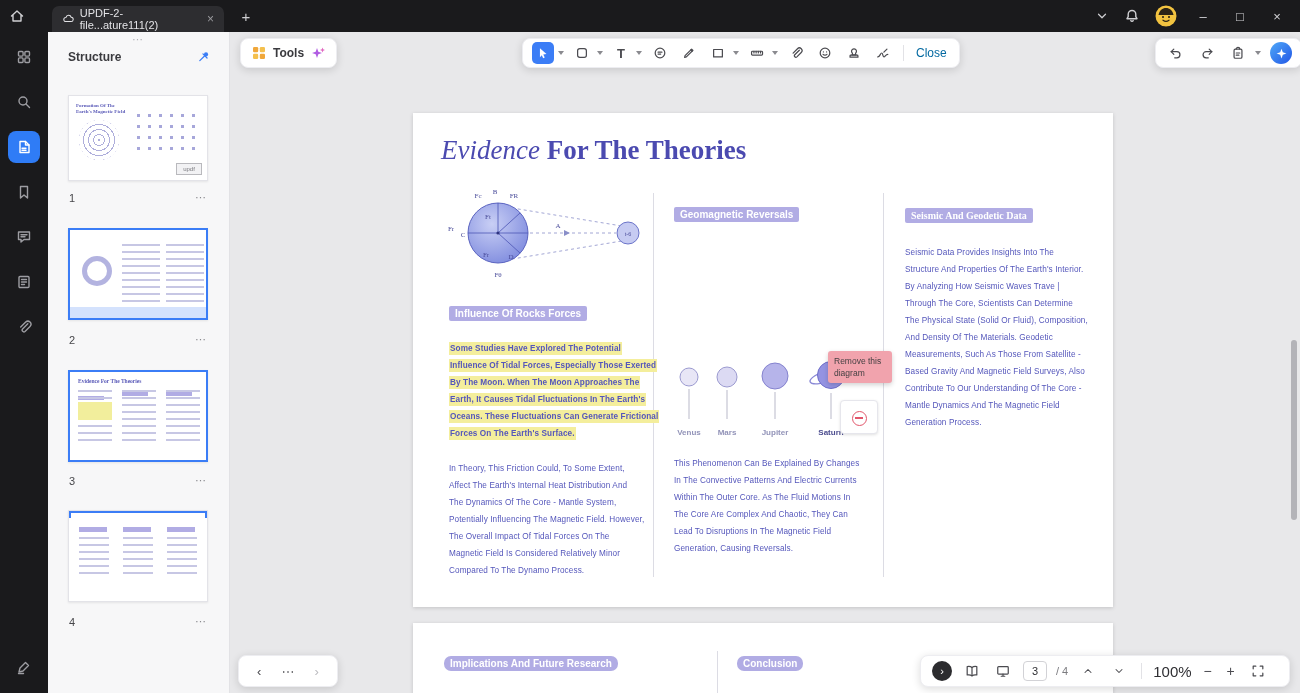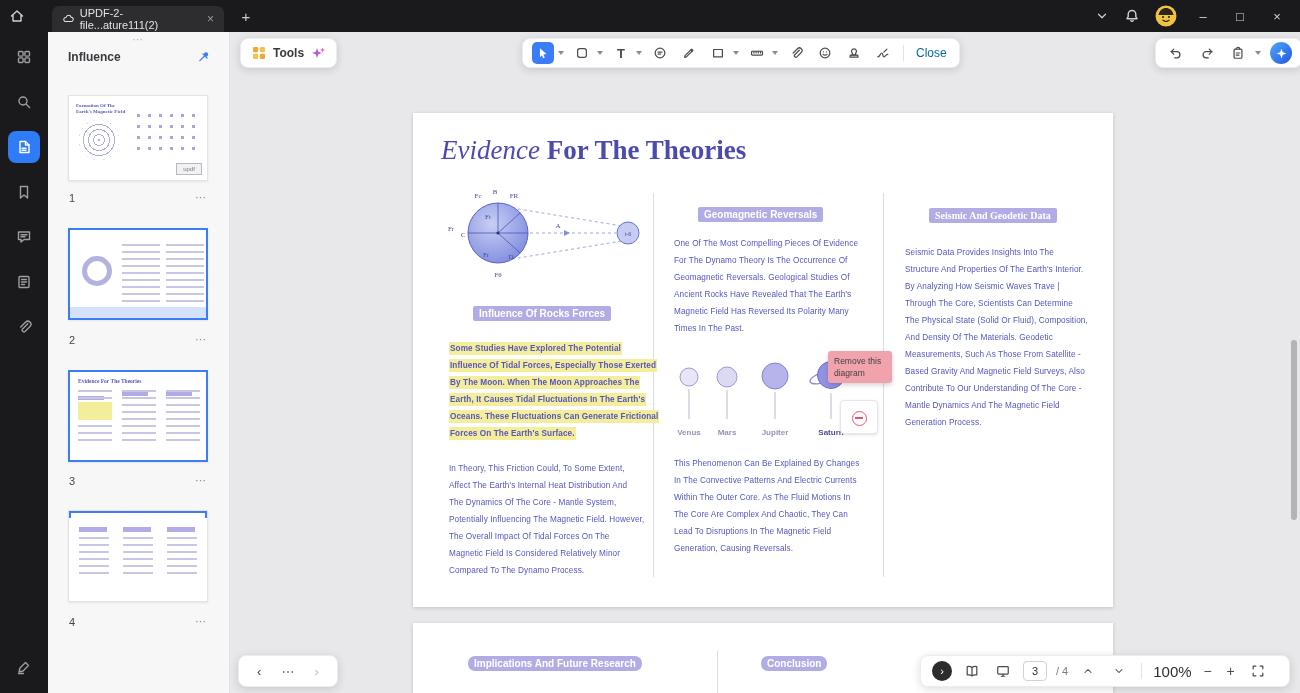--- a/index.html
+++ b/index.html
@@ -87,21 +87,21 @@
 
   .scroll-thumb { position:absolute; right:3px; top:308px; width:6px; height:180px; border-radius:3px; background:#b3b3b8; z-index:25; }
 
   
   .page3 * { position:absolute; }
   .p3-title { left:28px; top:22px; font-family:"Liberation Serif", serif; font-size:27px; color:#4b4ab0; white-space:nowrap; position:absolute; }
   .p3-title em { font-style:italic; font-weight:normal; position:static; }
   .p3-title span { font-weight:bold; position:static; }
   .col-divider { width:1px; background:#dcdce4; top:80px; height:384px; }
   .d1 { left:240px; } .d2 { left:470px; }
-  .chip { background:#b1ace4; color:#ffffff; font-size:10px; font-weight:bold; padding:2px 6px; border-radius:2px; white-space:nowrap;margin-left:24px; }
+  .chip { background:#b1ace4; color:#ffffff; font-size:10px; font-weight:bold; padding:2px 6px; border-radius:2px; white-space:nowrap; }
   .c-left { left:36px; top:193px; }
   .c-mid { left:261px; top:94px; }
   .c-right { left:492px; top:95px;font-family:Liberation Serif, serif; }
   .para { font-size:8.2px; line-height:17px; color:#5456bb; white-space:pre-line; letter-spacing:.1px; }
   .hl-para { left:36px; top:227px;font-weight:bold; }
   .hl { background:#f4ee9c; padding:2px 1px; box-decoration-break:clone; -webkit-box-decoration-break:clone; position:static; }
   .p-left2 { left:36px; top:347px; }
   .p-mid1 { left:261px; top:122px; }
   .p-mid2 { left:261px; top:342px; }
   .p-right { left:492px; top:131px; }
@@ -215,21 +215,21 @@
       <svg class="ic" viewBox="0 0 16 16">
           <path d="M9.5 3.5l3 3L7 12l-4 1 1-4z"></path>
           <path d="M2.5 14.5h5"></path>
         </svg>
     </div>
   </div>
 
   <div class="thumbs">
     <div class="th-drag">⋯</div>
     <div class="th-head">
-      <span class="th-title">Influence</span>
+      <span class="th-title">Structure</span>
       <span class="th-pin">
         <svg class="ic ic14" viewBox="0 0 16 16">
             <circle cx="10.3" cy="5" r="2.4" fill="currentColor" stroke="none"></circle>
             <path d="M8.6 6.8L3.2 12.2M6.8 4.5l4.7 4.7"></path>
           </svg>
       </span>
     </div>
 
     <div class="th-card" style="top:63px; height:86px;">
       <div class="t1-title">Formation Of The
@@ -335,26 +335,20 @@
 Forces On The Earth's Surface.</span></p>
       <p class="para p-left2"> In Theory, This Friction Could, To Some Extent,
 Affect The Earth's Internal Heat Distribution And
 The Dynamics Of The Core - Mantle System,
 Potentially Influencing The Magnetic Field. However,
 The Overall Impact Of Tidal Forces On The
 Magnetic Field Is Considered Relatively Minor
 Compared To The Dynamo Process.</p>
 
       <span class="chip c-mid">Geomagnetic Reversals</span>
-      <p class="para p-mid1">One Of The Most Compelling Pieces Of Evidence
-For The Dynamo Theory Is The Occurrence Of
-Geomagnetic Reversals. Geological Studies Of
-Ancient Rocks Have Revealed That The Earth's
-Magnetic Field Has Reversed Its Polarity Many
-Times In The Past.</p>
 
       <svg class="p3-planets" viewBox="0 0 212 74">
         <line x1="18" y1="38" x2="18" y2="68" stroke="#b9b9c9" stroke-width="1"></line>
         <line x1="56" y1="39" x2="56" y2="68" stroke="#b9b9c9" stroke-width="1"></line>
         <line x1="104" y1="41" x2="104" y2="68" stroke="#b9b9c9" stroke-width="1"></line>
         <line x1="160" y1="42" x2="160" y2="68" stroke="#b9b9c9" stroke-width="1"></line>
         <circle cx="18" cy="26" r="9" fill="#e8e6f6" stroke="#9b9ad0" stroke-width="1"></circle>
         <circle cx="56" cy="26" r="10" fill="#dcdaf3" stroke="#9b9ad0" stroke-width="1"></circle>
         <circle cx="104" cy="25" r="13" fill="#b6b4ea" stroke="#8583cf" stroke-width="1"></circle>
         <ellipse cx="160" cy="24" rx="22" ry="6" fill="none" stroke="#8a89d6" stroke-width="1.4" transform="rotate(-18 160 24)"></ellipse>

